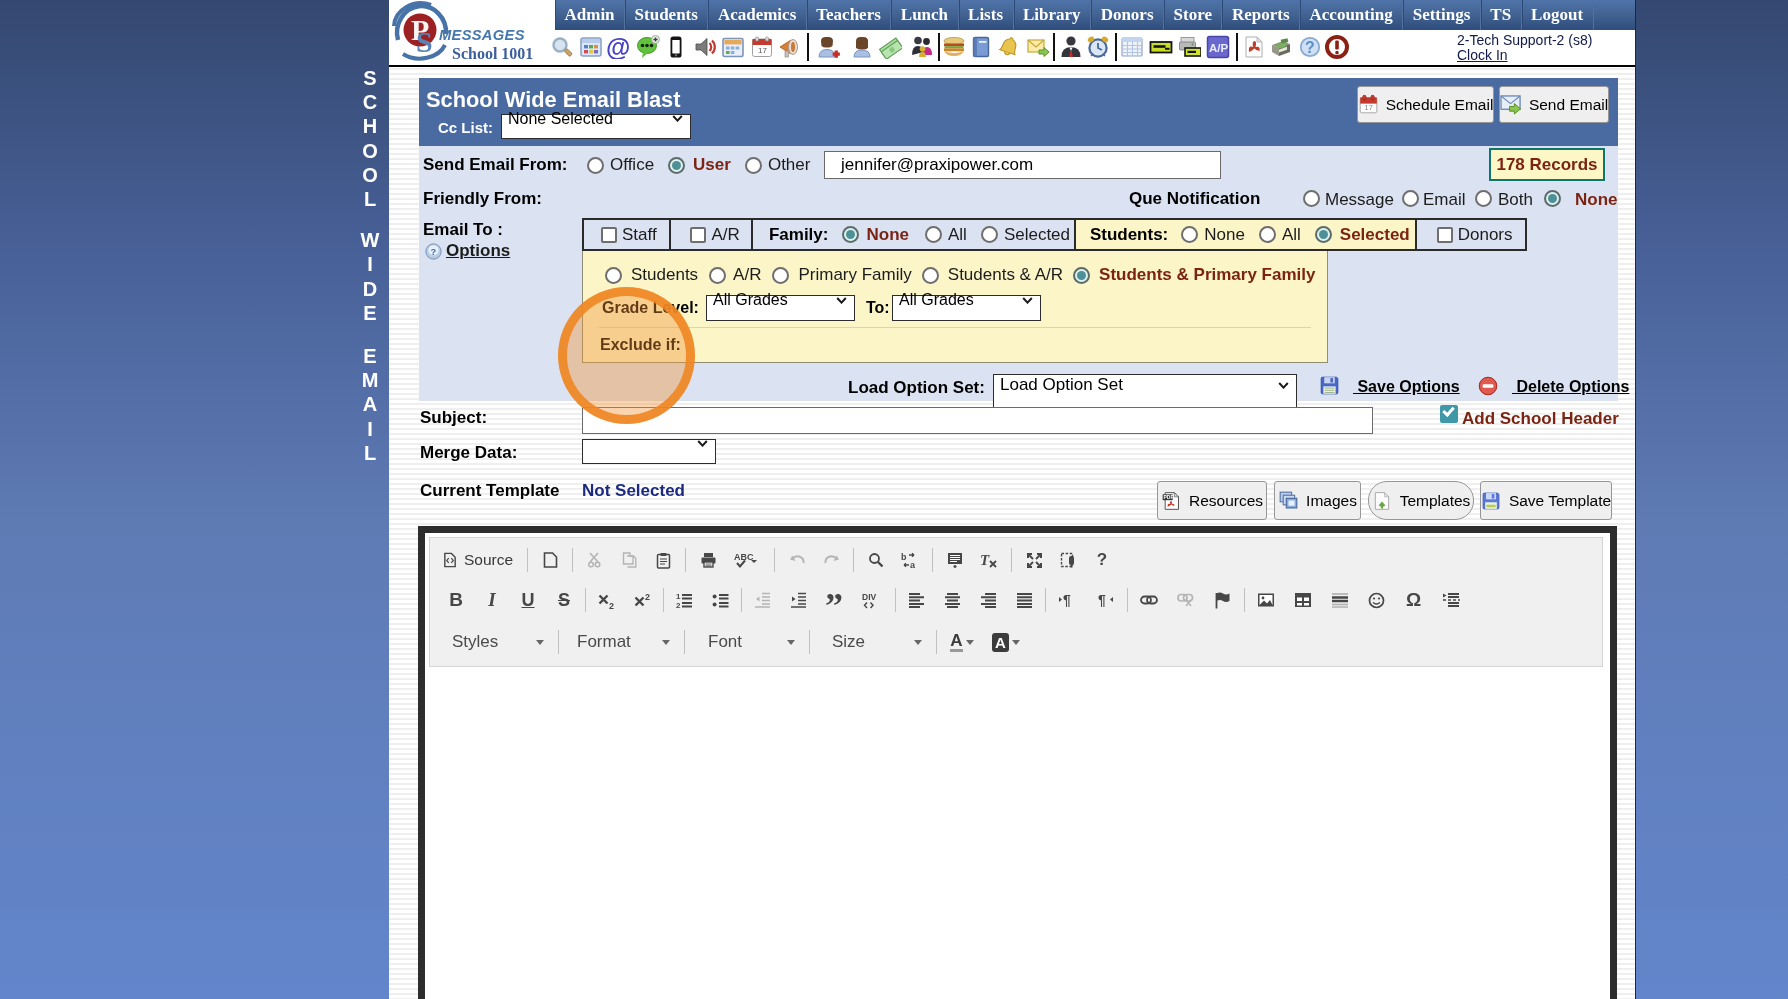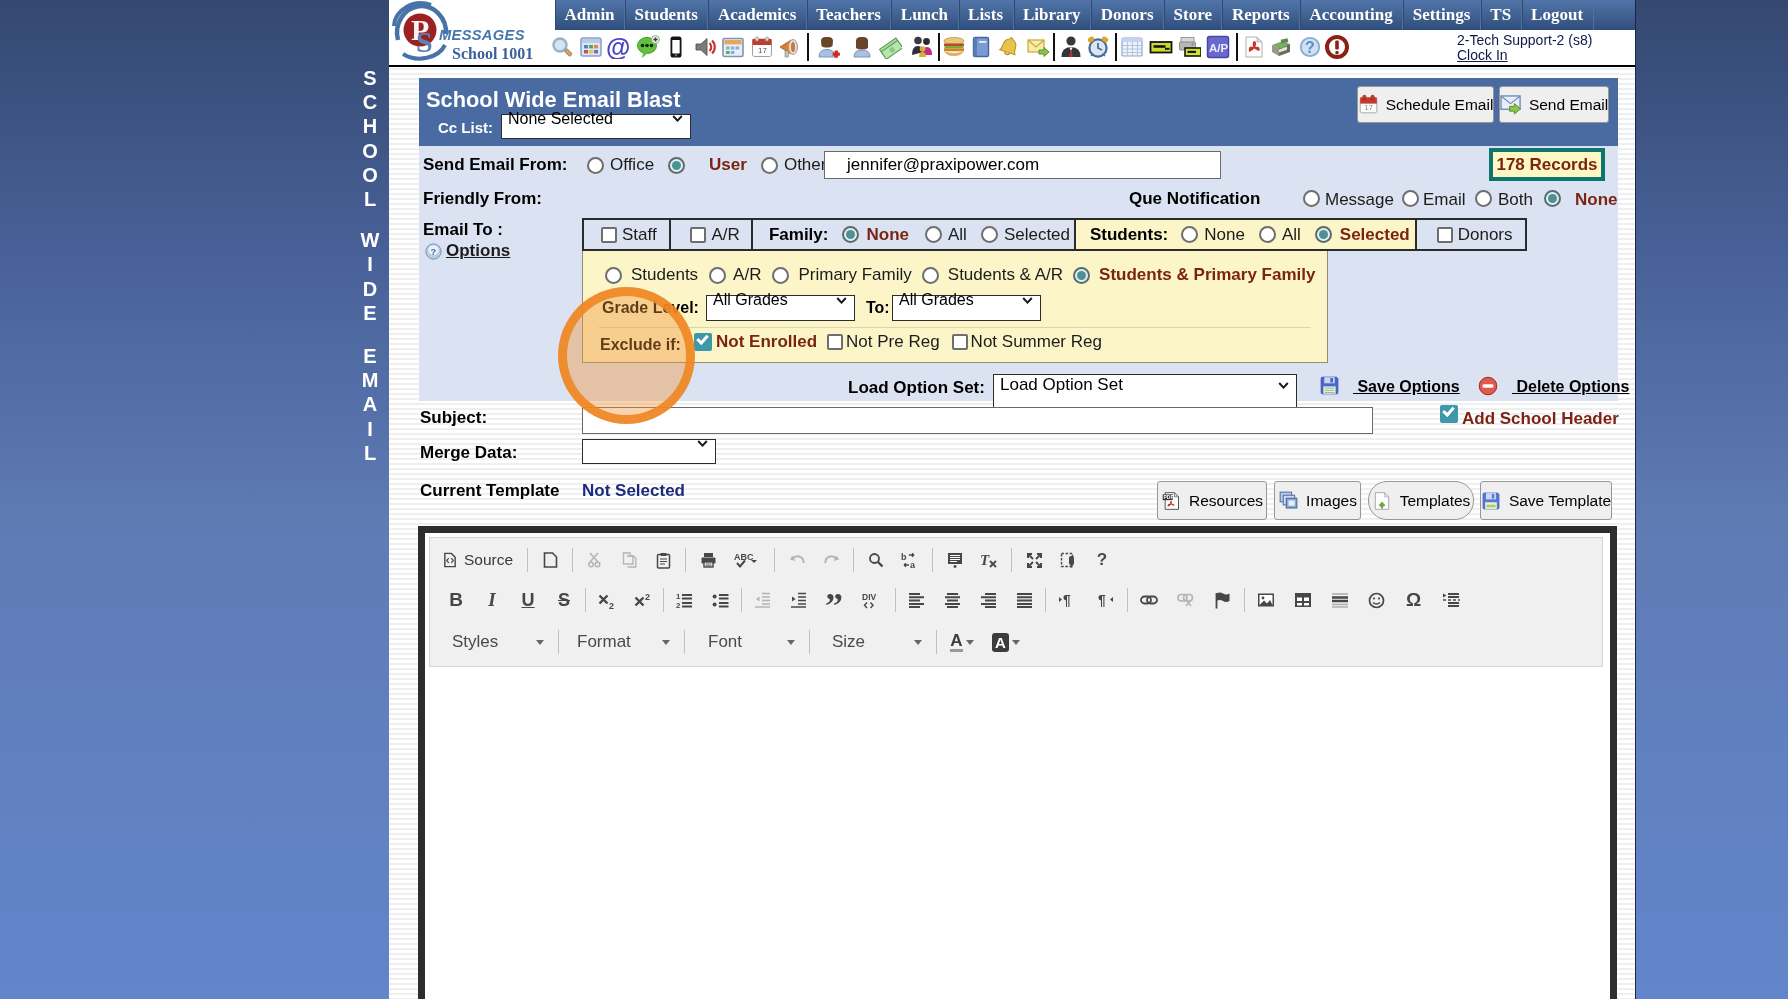--- a/index.html
+++ b/index.html
@@ -23,21 +23,21 @@
 .sel { position:absolute; background:#fff; border:1px solid #2c2c2c; display:flex; align-items:center; justify-content:space-between; font-size:16px; color:#000; padding:0 7px 16px 6px; }
 .sel .ar { width:11px; height:7px; flex:none; }
 
 .btn { position:absolute; white-space:nowrap; background:#efefef; border:1px solid #979797; border-radius:3px; display:flex; align-items:center; justify-content:center; font-size:15.5px; color:#000; gap:7px; }
 .btn svg { flex:none; }
 
 #form { position:absolute; left:30px; top:146px; width:1199px; height:255px; background:#dbe2f1; }
 .lbl { position:absolute; font-size:17px; font-weight:bold; color:#000; white-space:nowrap; }
 .txt { position:absolute; font-size:17px; color:#1c1c1c; }
 .red { color:#7b2413; font-weight:bold; }
-.inp { position:absolute; background:#fff; border:1px solid #6b6b6b; font-size:17px; color:#000; padding:0 22px; display:flex; align-items:center; }
+.inp { position:absolute; background:#fff; border:1px solid #6b6b6b; font-size:17px; color:#000; padding:0 16px; display:flex; align-items:center; }
 
 .rd { display:inline-block; width:17px; height:17px; border-radius:50%; background:#fff; border:2px solid #6e6e6e; flex:none; }
 .rdc { display:inline-block; width:17px; height:17px; border-radius:50%; background:#dff2ee; border:2px solid #5c6b6b; position:relative; flex:none; }
 .rdc:after { content:""; position:absolute; left:2px; top:2px; width:9px; height:9px; border-radius:50%; background:#4e9097; }
 .cb { display:inline-block; width:16px; height:16px; border-radius:2px; background:#fff; border:2px solid #6e6e6e; flex:none; }
 .cbc { display:inline-block; width:18px; height:18px; border-radius:2px; background:#3e98a8; flex:none; position:relative; }
 .cbc:after { content:""; position:absolute; left:3px; top:2px; width:8px; height:4px; border-left:3px solid #fff; border-bottom:3px solid #fff; transform:rotate(-48deg); }
 .frow { position:absolute; display:flex; align-items:center; }
 
 #grow { position:absolute; left:163px; top:72px; width:945px; height:33px; border:2px solid #2b2b2b; display:flex; }
@@ -289,26 +289,26 @@
         </svg>
     <span>Send Email</span>
       </div>
  </div>
  <div id="form">
   <div class="lbl" style="left:4px;top:9px;">Send Email From:</div>
   <div class="frow" style="left:168px;top:8px;height:22px;">
     <span class="rd"></span>
         <span class="txt" style="position:static;margin:0 14px 0 6px;">Office</span>
     <span class="rdc"></span>
-        <span class="txt red" style="position:static;margin:0 14px 0 24px;">User</span>
+        <span class="txt red" style="position:static;margin:0 14px 0 8px;">User</span>
     <span class="rd"></span>
         <span class="txt" style="position:static;margin:0 0 0 6px;">Other</span>
   </div>
   <div class="inp" style="left:405px;top:5px;width:397px;height:28px;">jennifer@praxipower.com</div>
-  <div style="position:absolute;left:1070px;top:2px;width:116px;height:33px;background:#fdf6c5;border:4px solid #0f766e;display:flex;align-items:center;justify-content:center;font-size:17px;font-weight:bold;color:#7b2413;">178 Records</div>
+  <div style="position:absolute;left:1070px;top:2px;width:116px;height:33px;background:#fdf6c5;border:2px solid #0f766e;display:flex;align-items:center;justify-content:center;font-size:17px;font-weight:bold;color:#7b2413;">178 Records</div>
   <div class="lbl" style="left:4px;top:43px;">Friendly From:</div>
   <div class="lbl" style="left:710px;top:43px;">Que Notification</div>
   <span class="rd" style="position:absolute;left:884px;top:44px;"></span>
       <span class="txt" style="left:906px;top:44px;">Message</span>
   <span class="rd" style="position:absolute;left:983px;top:44px;"></span>
       <span class="txt" style="left:1004px;top:44px;">Email</span>
   <span class="rd" style="position:absolute;left:1056px;top:44px;"></span>
       <span class="txt" style="left:1079px;top:44px;">Both</span>
   <span class="rdc" style="position:absolute;left:1125px;top:44px;"></span>
       <span class="txt red" style="left:1156px;top:44px;">None</span>
@@ -375,28 +375,20 @@
         </div>
     <div class="lbl" style="left:283px;top:48px;font-size:16px;">To:</div>
     <div class="sel" style="left:309px;top:44px;width:149px;height:26px;">
           <span>All Grades</span>
           <svg class="ar" viewBox="0 0 11 7">
             <path d="M1.2 1 L5.5 5.6 L9.8 1" stroke="#1a1a1a" stroke-width="2" fill="none"></path>
           </svg>
         </div>
     <div style="position:absolute;left:16px;top:76px;width:712px;height:1px;background:#d9d5ad;"></div>
     <div class="lbl" style="left:17px;top:85px;font-size:16px;">Exclude if:</div>
-    <div class="frow" style="left:111px;top:81px;height:20px;font-size:17px;color:#1c1c1c;">
-      <span class="cbc"></span>
-          <span class="red" style="margin:0 10px 0 4px;">Not Enrolled</span>
-      <span class="cb"></span>
-          <span style="margin:0 12px 0 3px;">Not Pre Reg</span>
-      <span class="cb"></span>
-          <span style="margin:0 0 0 3px;">Not Summer Reg</span>
-    </div>
   </div>
   <div class="lbl" style="left:429px;top:232px;">Load Option Set:</div>
   <div class="sel" style="left:574px;top:228px;width:304px;height:38px;font-size:17px;">
         <span>Load Option Set</span>
         <svg class="ar" viewBox="0 0 11 7">
           <path d="M1.2 1 L5.5 5.6 L9.8 1" stroke="#1a1a1a" stroke-width="2" fill="none"></path>
         </svg>
       </div>
   <svg style="position:absolute;left:900px;top:229px;" width="21" height="21" viewBox="0 0 24 24">
         <path d="M2.5 4 Q2.5 2.5 4 2.5 H20 L21.5 4 V20 Q21.5 21.5 20 21.5 H4 Q2.5 21.5 2.5 20 Z" fill="#4a68c8" stroke="#2a48a8" stroke-width="1"></path>

